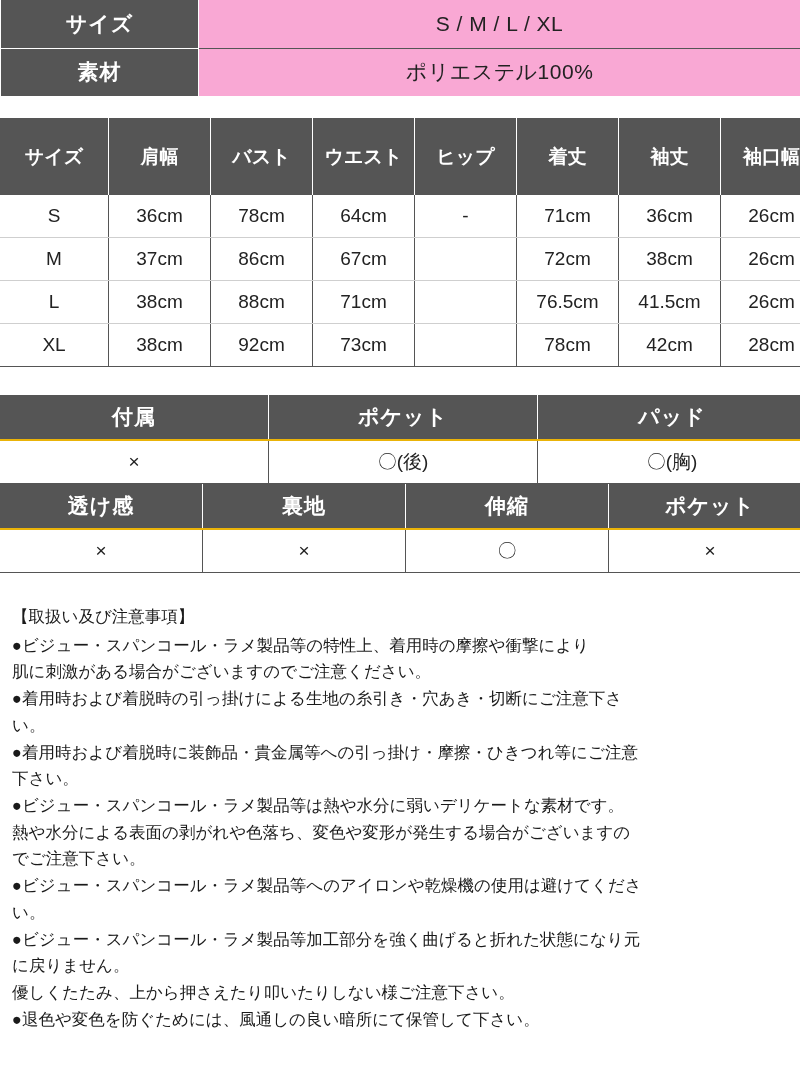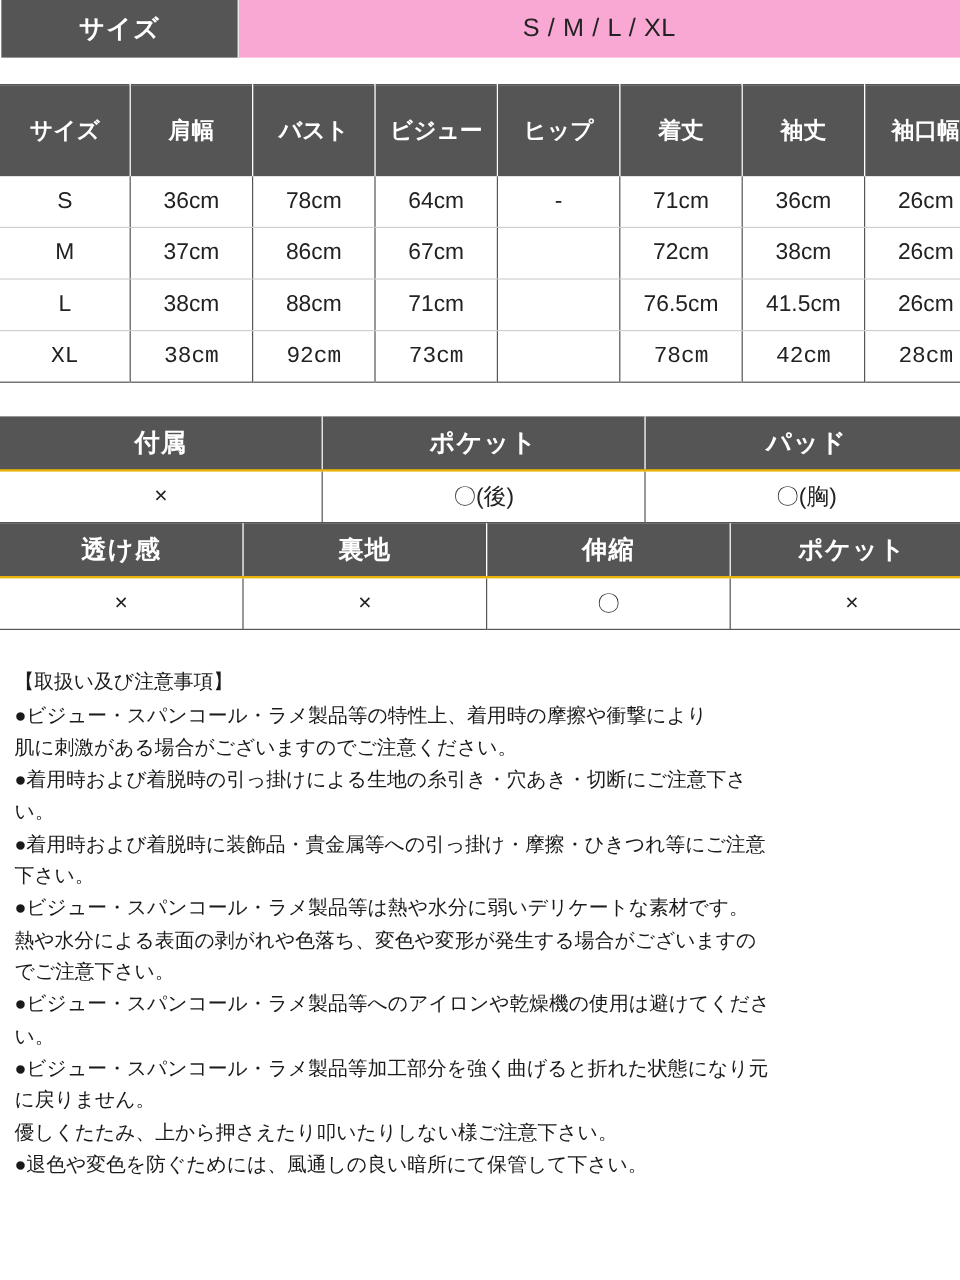--- a/index.html
+++ b/index.html
@@ -81,21 +81,21 @@
     background: #ffffff;
     color: #222222;
     font-size: 19px;
     height: 40px;
     text-align: center;
     border-right: 1px solid #555555;
     border-bottom: 1px solid #cfcfcf;
     vertical-align: middle;
   }
   .size-table td:last-child { border-right: none; }
-  .size-table tr:last-child td { border-bottom: none; font-family: Liberation Mono, monospace; }
+  .size-table tr:last-child td { border-bottom: none; }
   .size-table .col-size { width: 106px; }
   .size-table .col-n { width: 99px; }
 
   
   .attr-wrap { margin-top: 28px; }
   .attr-table { width: 800px; }
   .attr-table th {
     background: #555555;
     color: #ffffff;
     font-size: 21px;
@@ -143,31 +143,35 @@
 <body>
 
 <div class="page">
 
   <table class="spec-table">
     <tbody>
       <tr>
         <th>サイズ</th>
         <td>S / M / L / XL</td>
       </tr>
+      <tr>
+        <th>素材</th>
+        <td>ポリエステル100%</td>
+      </tr>
     </tbody>
   </table>
 
   <div class="size-wrap">
     <table class="size-table">
       <thead>
         <tr>
           <th class="col-size">サイズ</th>
           <th class="col-n">肩幅</th>
           <th class="col-n">バスト</th>
-          <th class="col-n">ビジュー</th>
+          <th class="col-n">ウエスト</th>
           <th class="col-n">ヒップ</th>
           <th class="col-n">着丈</th>
           <th class="col-n">袖丈</th>
           <th class="col-n">袖口幅</th>
         </tr>
       </thead>
       <tbody>
         <tr>
           <td>S</td>
           <td>36cm</td>

